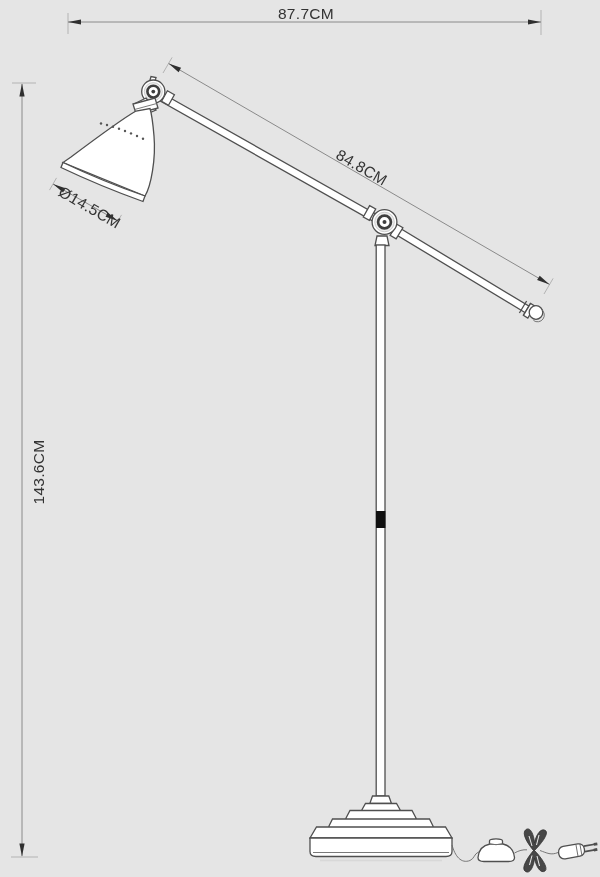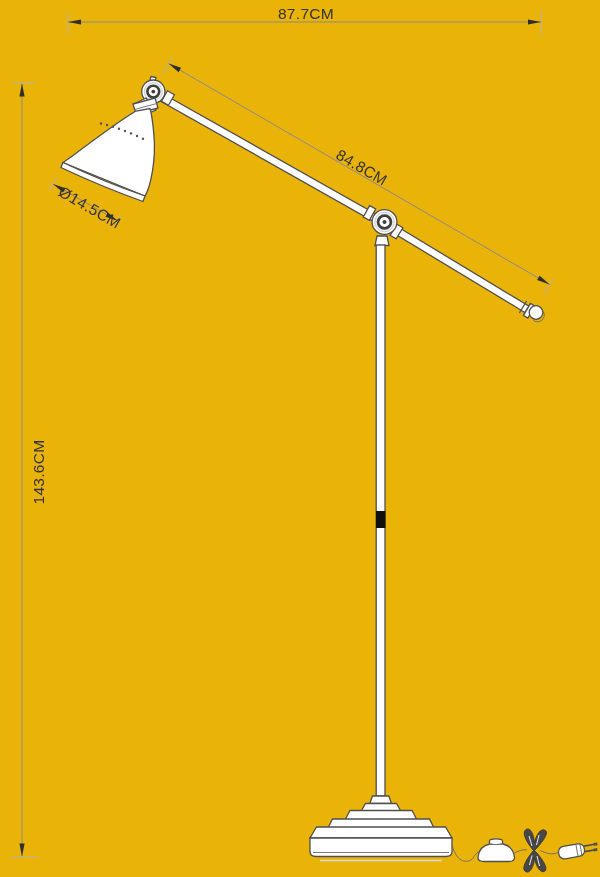--- a/index.html
+++ b/index.html
@@ -1,19 +1,19 @@
 <!DOCTYPE html>
 <html><head>
 <meta charset="utf-8">
 <style>
   html,body{margin:0;padding:0;background:#fff;}
   .canvas{
     position:relative;
     width:600px;height:877px;
-    background:#eab308;
+    background:#e5e5e5;
     font-family:"Liberation Sans", sans-serif;
     overflow:hidden;
   }
   svg{display:block;}
   text{
     font-family:"Liberation Sans", sans-serif;
     font-size:15.5px;
     letter-spacing:.3px;
     fill:#333333;
   }

